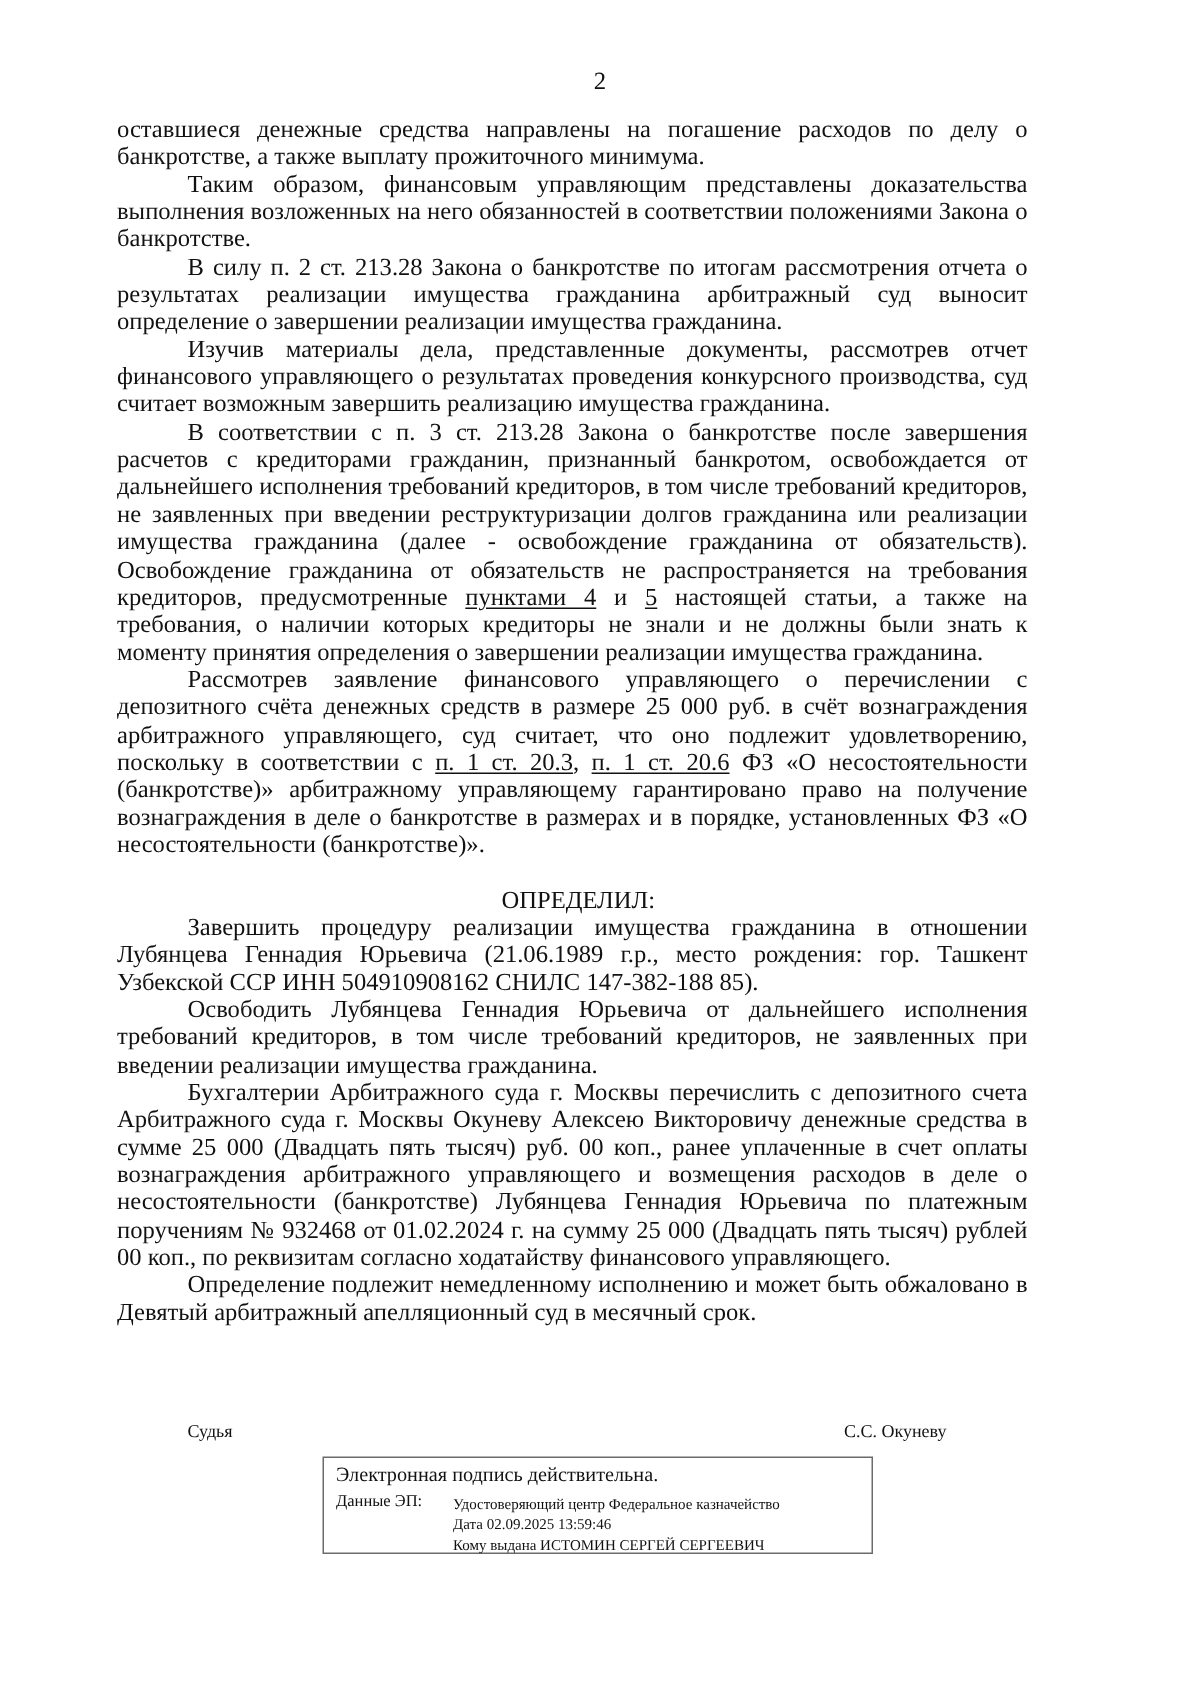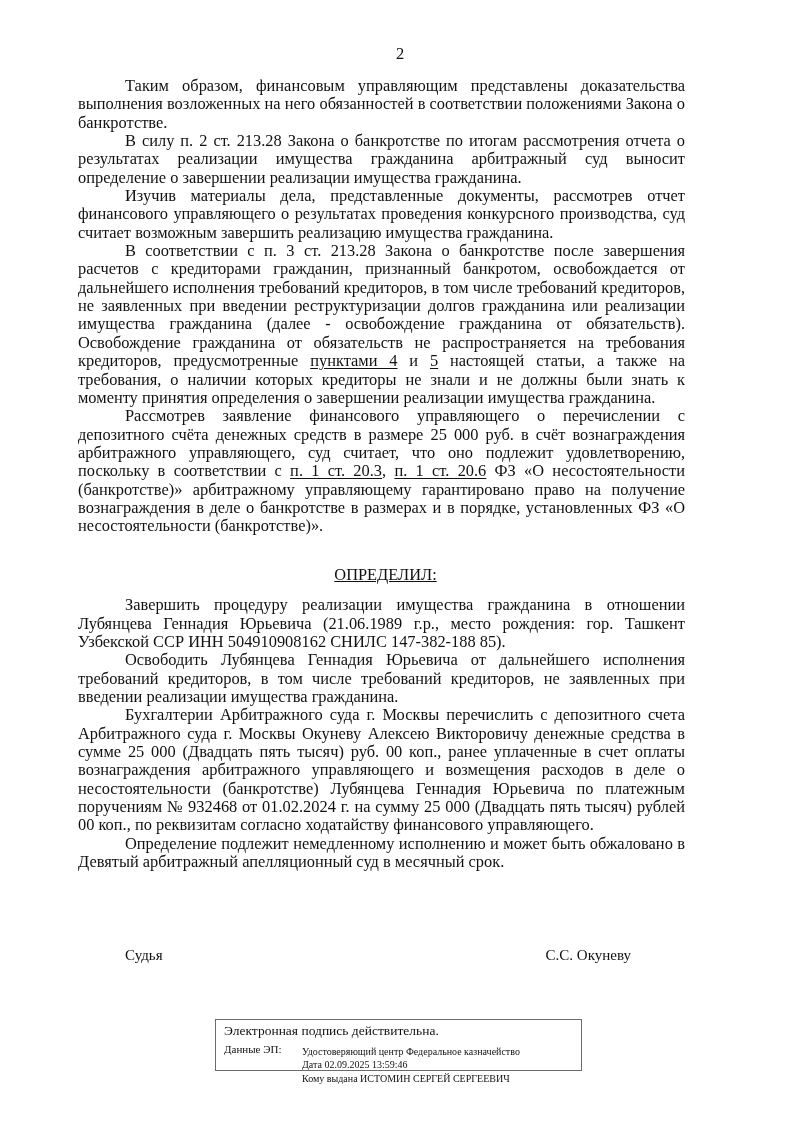--- a/index.html
+++ b/index.html
@@ -3,34 +3,35 @@
 <meta charset="utf-8">
 <style>
   html, body { margin: 0; padding: 0; background: #ffffff; }
   body { width: 800px; height: 1131px; position: relative; overflow: hidden;
          font-family: "Liberation Serif", "DejaVu Serif", serif; color: #111; }
   .page-number { position: absolute; top: 44px; left: 0; width: 800px; text-align: center; font-size: 16.5px; }
   .body-text { position: absolute; left: 78px; top: 77px; width: 607px; font-size: 16.4px; line-height: 18.35px; }
   .para { margin: 0; text-align: justify; text-align-last: left; }
   .para.indent { text-indent: 47px; }
   .gap { height: 18.35px; }
-  .heading { text-align: center; margin: 12px; padding-left: 8px; text-decoration: underline; }
+  .heading { text-align: center; margin: 0; padding-left: 8px; }
   .u { text-decoration: underline; text-underline-offset: 2px; }
-  .sign-row { position: absolute; top: 947px; left: 125px; width: 506px; font-size: 15px; display: flex; justify-content: space-between; }
-  .sig-box { position: absolute; left: 215px; top: 1019px; width: 367px; height: 52px; border: 1.5px solid #6b6b6b; box-sizing: border-box; }
+  .sign-row { position: absolute; top: 947px; left: 125px; width: 506px; font-size: 12px; display: flex; justify-content: space-between; }
+  .sig-box { position: absolute; left: 215px; top: 971px; width: 367px; height: 65px; border: 1.5px solid #6b6b6b; box-sizing: border-box; }
   .sig-valid { position: absolute; left: 8px; top: 3px; font-size: 13.5px; }
   .sig-label { position: absolute; left: 8px; top: 23px; font-size: 11px; text-align: right; }
   .sig-details { position: absolute; left: 86px; top: 25px; font-size: 10px; line-height: 13.3px; }
 </style>
 </head>
 <body>
 
 <div class="page-number">2</div>
 
 <div class="body-text">
+  <p class="para">оставшиеся денежные средства направлены на погашение расходов по делу о банкротстве, а также выплату прожиточного минимума.</p>
   <p class="para indent">Таким образом, финансовым управляющим представлены доказательства выполнения возложенных на него обязанностей в соответствии положениями Закона о банкротстве.</p>
   <p class="para indent">В силу п. 2 ст. 213.28 Закона о банкротстве по итогам рассмотрения отчета о результатах реализации имущества гражданина арбитражный суд выносит определение о завершении реализации имущества гражданина.</p>
   <p class="para indent">Изучив материалы дела, представленные документы, рассмотрев отчет финансового управляющего о результатах проведения конкурсного производства, суд считает возможным завершить реализацию имущества гражданина.</p>
   <p class="para indent"><span>В соответствии с п. 3 ст. 213.28 Закона о банкротстве после завершения расчетов с кредиторами гражданин, признанный банкротом, освобождается от дальнейшего исполнения требований кредиторов, в том числе требований кредиторов, не заявленных при введении реструктуризации долгов гражданина или реализации имущества гражданина (далее - освобождение гражданина от обязательств). Освобождение гражданина от обязательств не распространяется на требования кредиторов, предусмотренные </span><span class="u">пунктами 4</span><span> и </span><span class="u">5</span><span> настоящей статьи, а также на требования, о наличии которых кредиторы не знали и не должны были знать к моменту принятия определения о завершении реализации имущества гражданина.</span></p>
   <p class="para indent"><span>Рассмотрев заявление финансового управляющего о перечислении с депозитного счёта денежных средств в размере 25 000 руб. в счёт вознаграждения арбитражного управляющего, суд считает, что оно подлежит удовлетворению, поскольку в соответствии с </span><span class="u">п. 1 ст. 20.3</span><span>, </span><span class="u">п. 1 ст. 20.6</span><span> ФЗ «О несостоятельности (банкротстве)» арбитражному управляющему гарантировано право на получение вознаграждения в деле о банкротстве в размерах и в порядке, установленных ФЗ «О несостоятельности (банкротстве)».</span></p>
   <div class="gap"></div>
   <p class="heading">ОПРЕДЕЛИЛ:</p>
   <p class="para indent">Завершить процедуру реализации имущества гражданина в отношении Лубянцева Геннадия Юрьевича (21.06.1989 г.р., место рождения: гор. Ташкент Узбекской ССР ИНН 504910908162 СНИЛС 147-382-188 85).</p>
   <p class="para indent">Освободить Лубянцева Геннадия Юрьевича от дальнейшего исполнения требований кредиторов, в том числе требований кредиторов, не заявленных при введении реализации имущества гражданина.</p>
   <p class="para indent">Бухгалтерии Арбитражного суда г. Москвы перечислить с депозитного счета Арбитражного суда г. Москвы Окуневу Алексею Викторовичу денежные средства в сумме 25 000 (Двадцать пять тысяч) руб. 00 коп., ранее уплаченные в счет оплаты вознаграждения арбитражного управляющего и возмещения расходов в деле о несостоятельности (банкротстве) Лубянцева Геннадия Юрьевича по платежным поручениям № 932468 от 01.02.2024 г. на сумму 25 000 (Двадцать пять тысяч) рублей 00 коп., по реквизитам согласно ходатайству финансового управляющего.</p>

